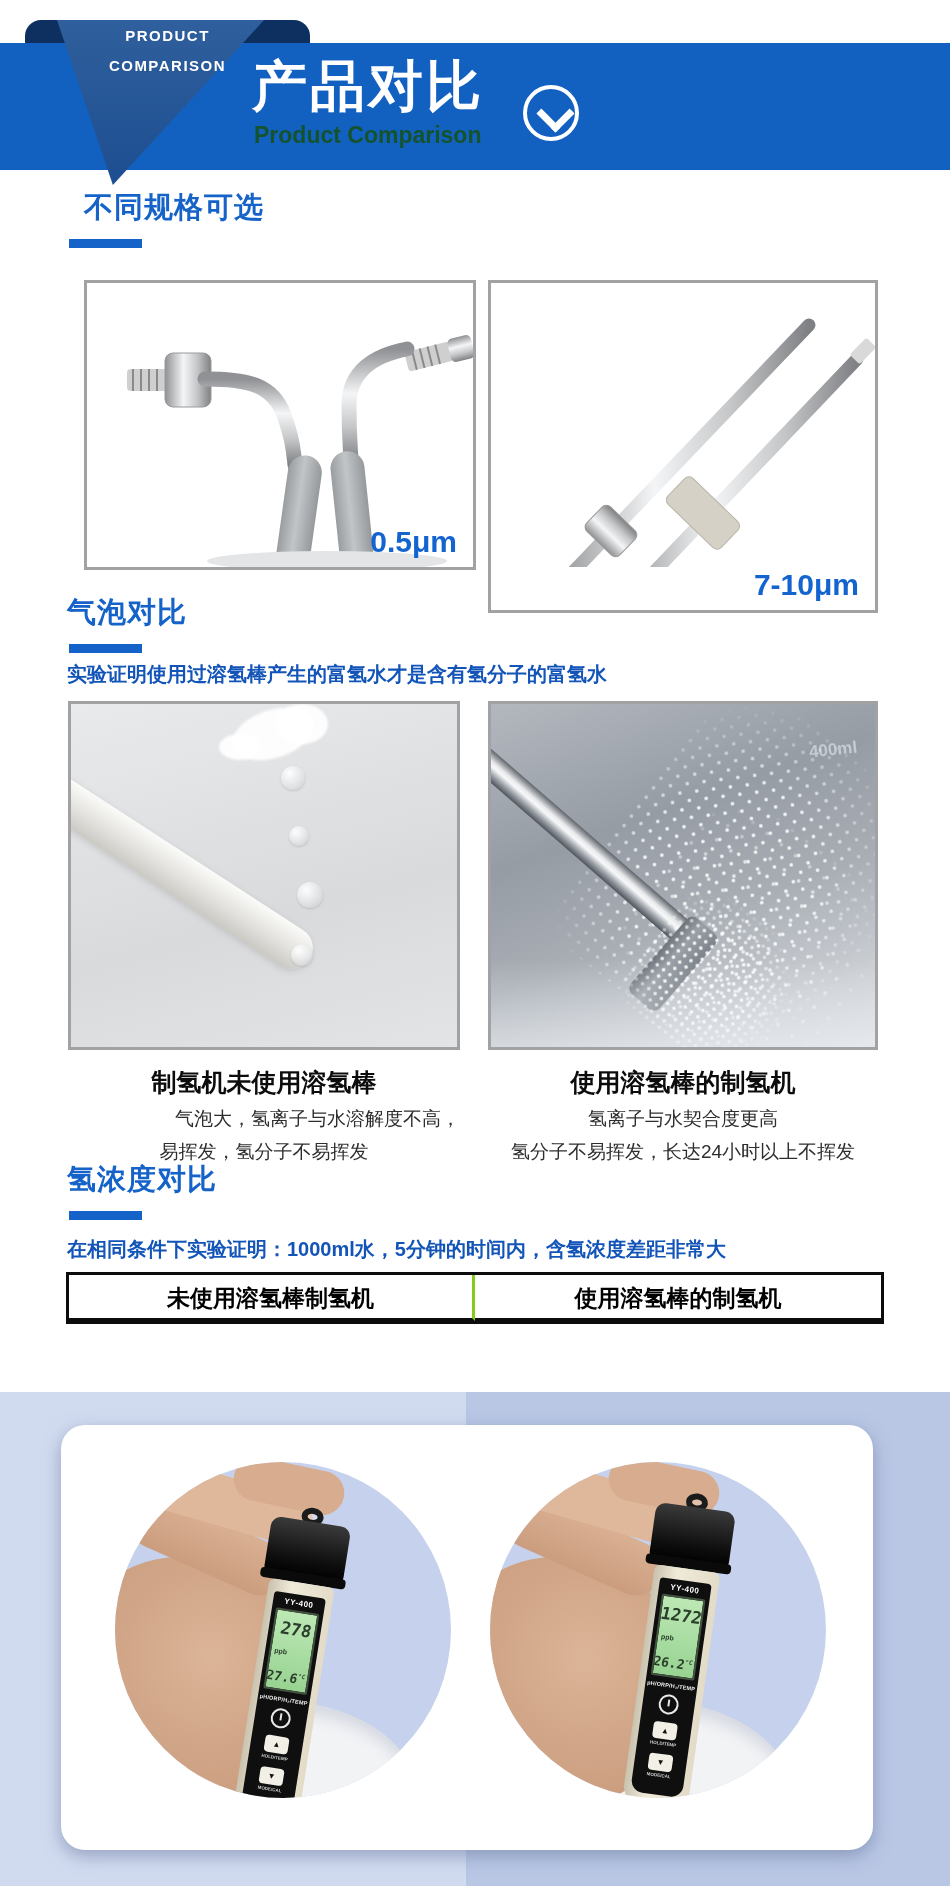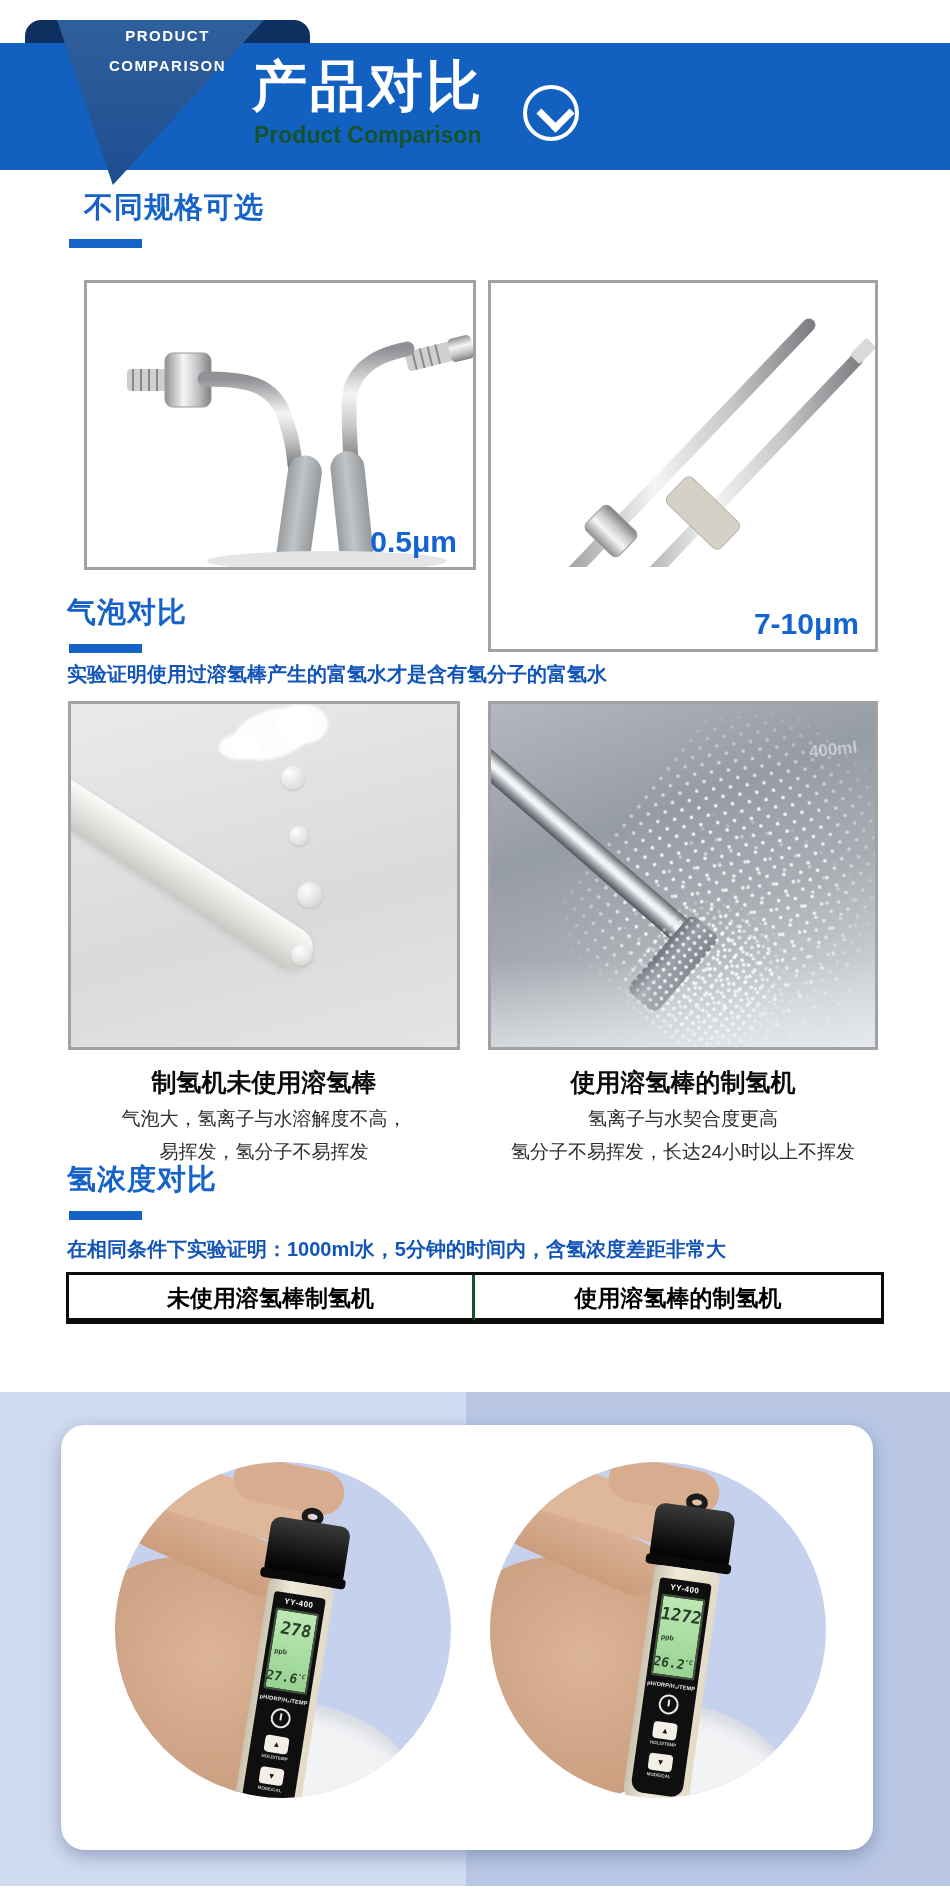--- a/index.html
+++ b/index.html
@@ -59,21 +59,21 @@
         background:linear-gradient(180deg,rgba(238,242,246,0),rgba(240,244,248,.5));}
 
   
   .cap-title{color:#0c0c0c;font-size:25px;font-weight:700;text-align:center;}
   .cap-line{color:#2e2e2e;font-size:19px;text-align:center;}
 
   
   .cmp-table{left:66px;top:1272px;width:812px;border:3px solid #0c0c0c;background:#fff;}
   .trow{display:flex;}
   .tcell{box-sizing:border-box;width:50%;text-align:center;}
-  .tcell.c1{border-right:3px solid #14532d;}
+  .tcell.c1{border-right:3px solid #84cc16;}
   .thead .tcell{height:46px;line-height:46px;font-size:23px;font-weight:700;color:#000;border-bottom:3px solid #0c0c0c;}
   .tval .tcell{height:48px;line-height:48px;font-size:21px;color:#000;}
 
   
   .band{top:1392px;height:494px;}
   .band.l{left:0;width:466px;background:#d1dbf0;}
   .band.r{left:466px;width:484px;background:#b9c7e5;}
   .card{left:61px;top:1425px;width:812px;height:425px;background:#fff;border-radius:24px;
         box-shadow:0 6px 18px rgba(100,115,155,.55);}
   .circle{position:absolute;top:37px;width:336px;height:336px;border-radius:50%;background:#c6d2ed;overflow:hidden;}
@@ -173,21 +173,21 @@
         <rect x="362" y="54" width="24" height="24" rx="5" fill="url(#grSteelV)"></rect>
         </g>
       <path d="M 320,66 C 288,72 262,88 262,122 C 262,150 263,160 264,178" stroke="url(#grSteelV)" stroke-width="15" fill="none" stroke-linecap="round"></path>
       <rect x="195" y="172" width="34" height="118" rx="17" fill="url(#grTip)" transform="rotate(8 212 231)"></rect>
       <rect x="248" y="168" width="34" height="120" rx="17" fill="url(#grTip)" transform="rotate(-6 265 228)"></rect>
       <ellipse cx="240" cy="278" rx="120" ry="10" fill="#e4e5e6"></ellipse>
     </svg>
     <div class="ph-label">0.5μm</div>
   </div>
 
-  <div class="abs ph" style="left:488px;top:280px;width:390px;height:372px;">
+  <div class="abs ph" style="left:488px;top:280px;width:390px;height:333px;">
     <svg width="384" height="284">
       <path d="M 60,312 L 318,42" stroke="url(#grSteelH)" stroke-width="13" stroke-linecap="round"></path>
       <path d="M 124,330 L 366,76" stroke="url(#grSteelH)" stroke-width="13" stroke-linecap="round"></path>
       <rect x="-17" y="-23" width="34" height="46" rx="6" fill="url(#grSteelH)" stroke="#9a9a9a" transform="translate(120 248) rotate(-46)"></rect>
       <rect x="-18" y="-37" width="36" height="74" rx="6" fill="#d5d1c6" stroke="#b9b5aa" transform="translate(212 230) rotate(-46)"></rect>
       <g transform="translate(52 318) rotate(-46)">
           <rect x="-15" y="-9" width="30" height="18" rx="3" fill="#cfcfcf"></rect>
         <g stroke="#8a8a8a" stroke-width="2">
             <line x1="-9" y1="-9" x2="-9" y2="9"></line>
             <line x1="-2" y1="-9" x2="-2" y2="9"></line>
@@ -218,21 +218,21 @@
     <div class="beaker-mark">400ml</div>
     <div class="dots" style="left:120px;top:10px;width:270px;height:330px;"></div>
     <div class="dots" style="left:150px;top:120px;width:240px;height:220px;background-size:18px 18px;opacity:.85;"></div>
     <div class="rod"></div>
     <div class="rodtip"></div>
     <div class="dots" style="left:150px;top:200px;width:150px;height:150px;background-size:8px 8px;"></div>
     <div class="waterglow"></div>
   </div>
 
   <div class="abs cap-title" style="left:68px;top:1066px;width:392px;">制氢机未使用溶氢棒</div>
-  <div class="abs cap-line" style="left:68px;top:1106px;width:392px;">气泡大，氢离子与水溶解度不高，</div>
+  <div class="abs cap-line" style="left:68px;top:1106px;width:392px;text-align:right;">气泡大，氢离子与水溶解度不高，</div>
   <div class="abs cap-line" style="left:68px;top:1139px;width:392px;">易挥发，氢分子不易挥发</div>
   <div class="abs cap-title" style="left:488px;top:1066px;width:390px;">使用溶氢棒的制氢机</div>
   <div class="abs cap-line" style="left:488px;top:1106px;width:390px;">氢离子与水契合度更高</div>
   <div class="abs cap-line" style="left:488px;top:1139px;width:390px;">氢分子不易挥发，长达24小时以上不挥发</div>
 
   <div class="abs h2" style="left:67px;top:1160px;">氢浓度对比</div>
   <div class="abs hbar" style="left:69px;top:1211px;"></div>
   <div class="abs intro" style="left:67px;top:1236px;">在相同条件下实验证明：1000ml水，5分钟的时间内，含氢浓度差距非常大</div>
 
   <div class="abs cmp-table">

